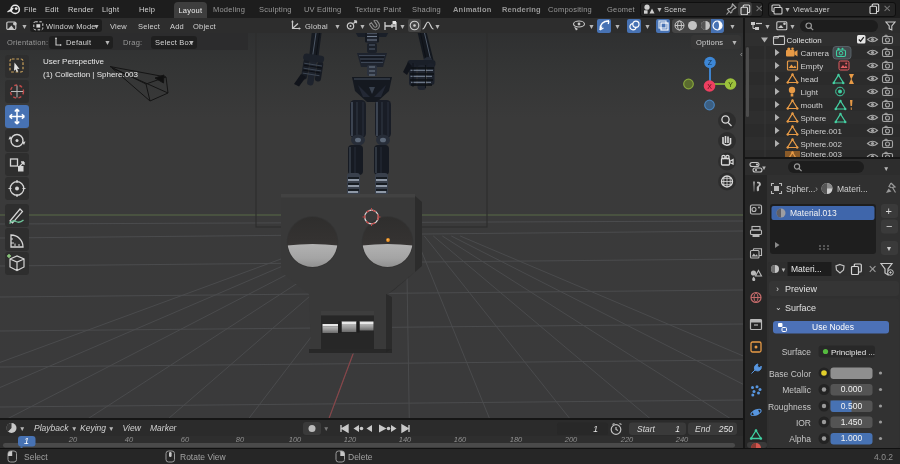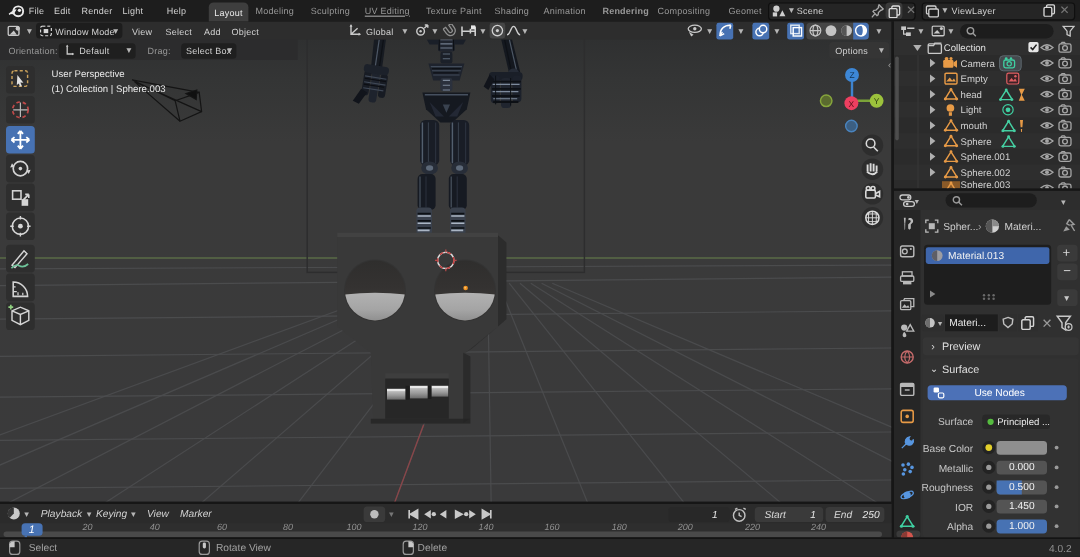--- a/index.html
+++ b/index.html
@@ -23,24 +23,24 @@
     <path d="M0.5 9 L6 5" stroke="#e8e8e8" stroke-width="1.3"></path>
   </svg>
   <div class="abs txt" style="left:24px;top:5px;">File</div>
   <div class="abs txt" style="left:45px;top:5px;">Edit</div>
   <div class="abs txt" style="left:68px;top:5px;">Render</div>
   <div class="abs txt" style="left:102px;top:5px;">Light</div>
   <div class="abs txt" style="left:139px;top:5px;">Help</div>
   <div class="abs" style="left:174px;top:2px;height:16px;background:#3e3e3e;border-radius:4px 4px 0 0;padding:3.5px 4.5px;color:#ececec;font-size:7.5px;letter-spacing:0.2px;">Layout</div>
   <div class="abs txt dim" style="left:213px;top:5px;">Modeling</div>
   <div class="abs txt dim" style="left:259px;top:5px;">Sculpting</div>
-  <div class="abs txt dim" style="left:304px;top:5px;text-decoration:underline;">UV Editing</div>
+  <div class="abs txt dim" style="left:304px;top:5px;">UV Editing</div>
   <div class="abs txt dim" style="left:355px;top:5px;">Texture Paint</div>
   <div class="abs txt dim" style="left:412px;top:5px;">Shading</div>
-  <div class="abs txt dim" style="left:453px;top:5px;">Animation</div>
+  <div class="abs txt dim" style="left:453px;top:5px;font-weight:bold;">Animation</div>
   <div class="abs txt dim" style="left:502px;top:5px;font-weight:bold;">Rendering</div>
   <div class="abs txt dim" style="left:548px;top:5px;">Compositing</div>
   <div class="abs txt dim" style="left:607px;top:5px;">Geomet</div>
 
   <div class="abs" style="left:640px;top:1.5px;width:123px;height:15px;background:#252525;border:1px solid #0f0f0f;border-radius:3px;"></div>
   <svg class="abs" style="left:643px;top:3.5px;" width="12" height="11" viewBox="0 0 12 11">
     <circle cx="4" cy="3.2" r="2.6" fill="#cfcfcf"></circle>
     <path d="M6.5 9.5 L9 4.5 L11.5 9.5 Z" fill="#cfcfcf"></path>
     <rect x="1" y="6.3" width="3.6" height="3.4" fill="#cfcfcf"></rect>
   </svg>

